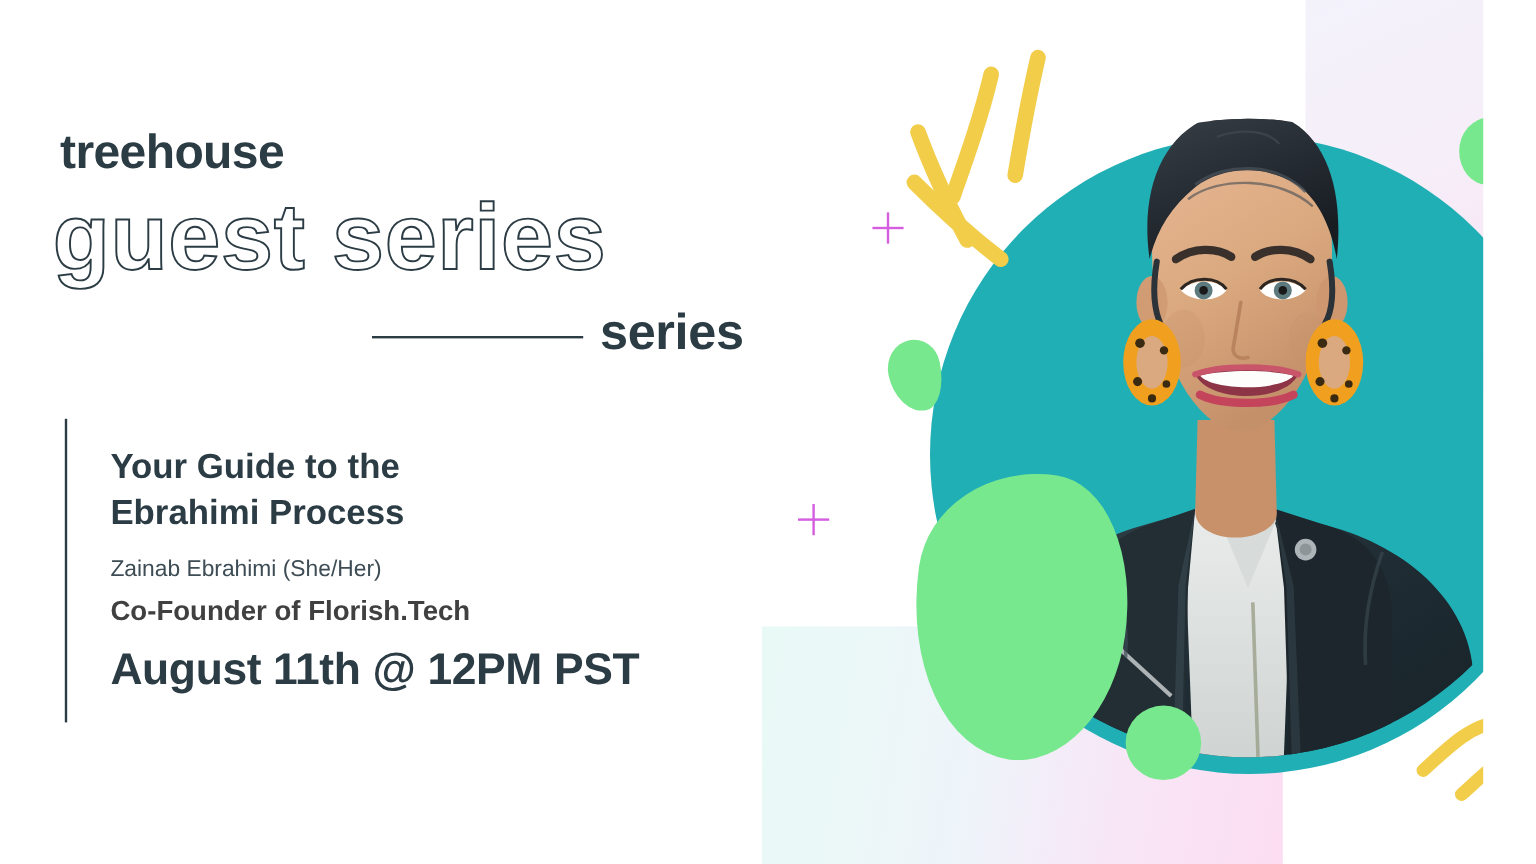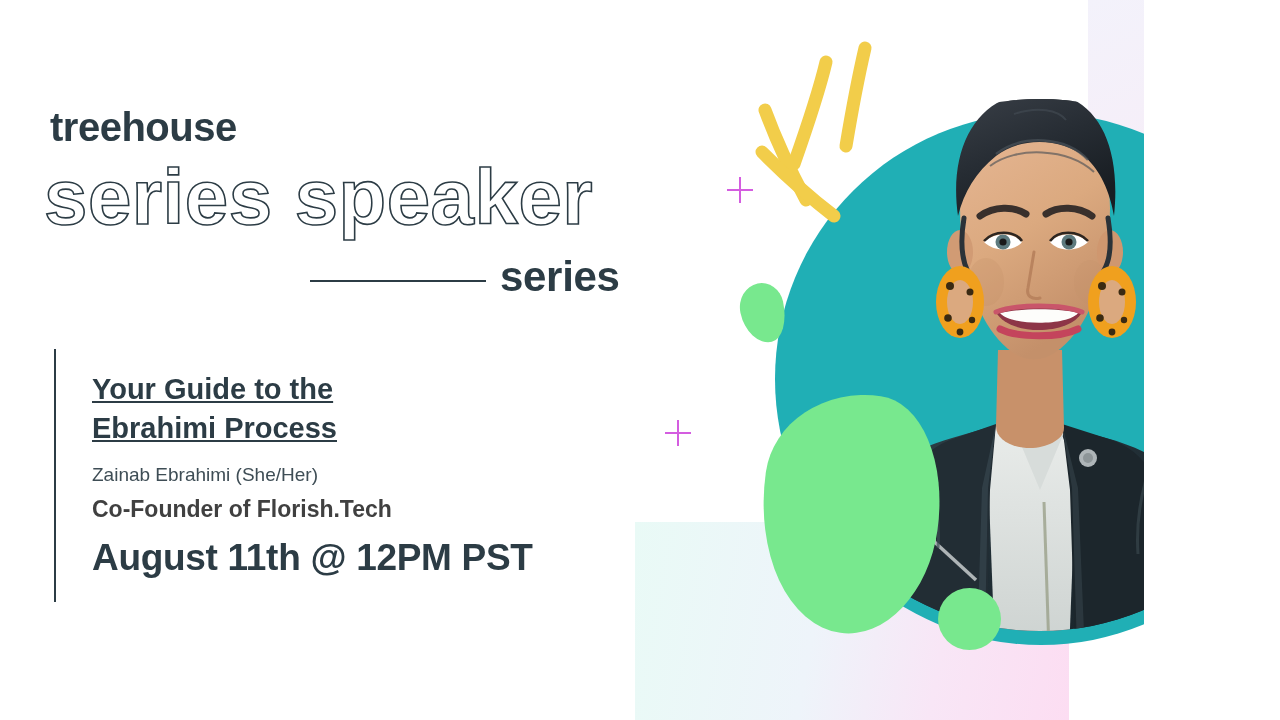--- a/index.html
+++ b/index.html
@@ -6,21 +6,21 @@
   html, body {
     margin: 0;
     padding: 0;
     background: #ffffff;
   }
   body {
     font-family: "Liberation Sans", sans-serif;
   }
   #stage {
     position: relative;
-    width: 1144px;
+    width: 1236px;
     height: 720px;
     background: #ffffff;
     overflow: hidden;
   }
 
   
   .panel-topright {
     position: absolute;
     left: 1088px;
     top: 0;
@@ -172,21 +172,21 @@
   .talk-title {
     position: absolute;
     left: 92px;
     top: 370px;
     width: 460px;
     font-size: 29px;
     font-weight: 600;
     line-height: 1.35;
     color: #2c3c45;
   }
-  .talk-title span { display: block; text-decoration: underline; }
+  .talk-title span { display: block; }
 
   .speaker-name {
     position: absolute;
     left: 92px;
     top: 462px;
     font-size: 19px;
     font-weight: 400;
     color: #3e4d55;
     line-height: 1.38;
   }
@@ -353,21 +353,21 @@
       <path d="M1186 642 C1208 622 1224 606 1246 602 C1266 598 1272 612 1280 620" stroke-width="11"></path>
       <path d="M1218 662 C1238 644 1252 630 1268 624 C1276 621 1280 624 1280 628" stroke-width="11"></path>
     </g>
   </svg>
 
   <div class="cross cross-upper"></div>
   <div class="cross cross-lower"></div>
 
   <div class="brandmark">treehouse</div>
 
-  <div class="headline-outline">series speaker</div>
+  <div class="headline-outline">guest series</div>
 
   <div class="series-rule"></div>
   <div class="series-word">series</div>
 
   <div class="detail-rule"></div>
 
   <div class="talk-title">
     <span>Your Guide to the</span>
     <span>Ebrahimi Process</span>
   </div>

